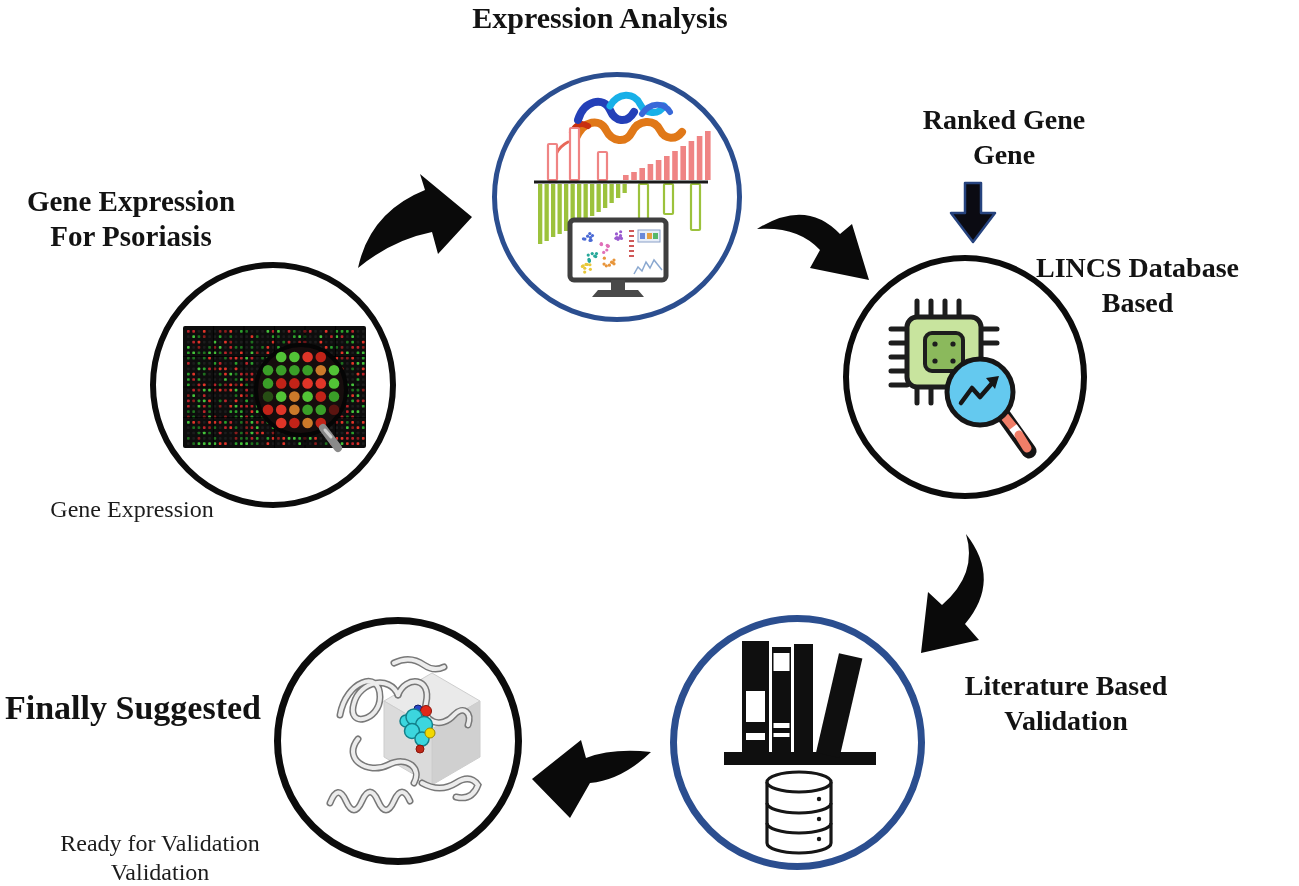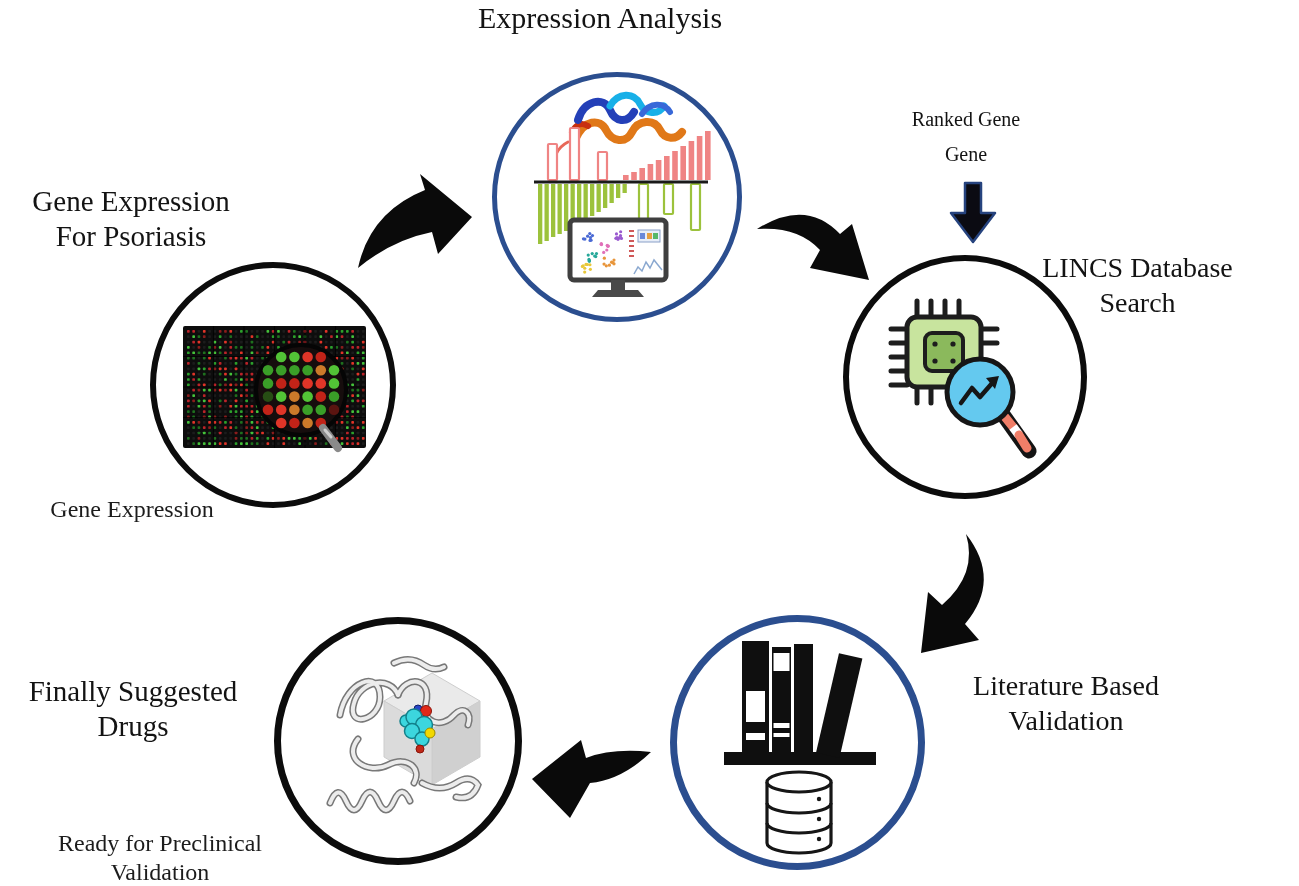--- a/index.html
+++ b/index.html
@@ -2,21 +2,21 @@
 <html style="--ring-blue: #2b4e8f; --ring-black: #0c0c0c; --arrow-black: #0a0a0a; --down-arrow-outline: #26437e; --gsea-red: #ef8484; --gsea-green: #9cc23c; --chip-light-green: #c8e49e; --chip-dark-green: #8bb95c; --lens-blue: #64c9ef; --handle-salmon: #f07e68; --microarray-red: #d42f28; --microarray-green: #3db534;"><head>
 <meta charset="utf-8">
 <style>
   *{margin:0;padding:0;box-sizing:border-box}
   html,body{width:1299px;height:886px;background:#fff;overflow:hidden;
     font-family:"Liberation Serif",serif;color:#121212}
   .canvas{position:relative;width:1299px;height:886px;background:#fff}
   .overlay{position:absolute;left:0;top:0;width:1299px;height:886px}
   .flow{fill:var(--arrow-black,#0a0a0a)}
   .downarrow{fill:#0b0b12;stroke:var(--down-arrow-outline,#26437e);stroke-width:2.5;stroke-linejoin:round}
-  .heading{position:absolute;text-align:center;font-weight:normal;color:#131313;line-height:35px}
+  .heading{position:absolute;text-align:center;font-weight:bold;color:#131313;line-height:35px}
   .caption{position:absolute;text-align:center;font-weight:normal;color:#1c1c1c;line-height:30px}
   .ln{display:block}
   .node{position:absolute}
   .node svg{position:absolute;left:0;top:0;width:100%;height:100%}
   .ring{fill:#ffffff}
   .ring-blue{stroke:var(--ring-blue,#2b4e8f)}
   .ring-black{stroke:var(--ring-black,#0c0c0c)}
 </style>
 </head>
 <body>
@@ -35,42 +35,41 @@
 
   <div class="heading" style="left:0;top:184px;width:262px;font-size:29px">
     <span class="ln">Gene Expression</span>
     <span class="ln">For Psoriasis</span>
   </div>
 
   <div class="caption" style="left:8px;top:494px;width:248px;font-size:24px">
     <span class="ln">Gene Expression</span>
   </div>
 
-  <div class="heading" style="left:850px;top:102px;width:232px;font-size:20px">
+  <div class="heading" style="left:888px;top:102px;width:232px;font-size:28px">
     <span class="ln">Ranked Gene</span>
     <span class="ln">Gene</span>
   </div>
 
   <div class="heading" style="left:1008px;top:250px;width:259px;font-size:28px">
     <span class="ln">LINCS Database</span>
-    <span class="ln">Search</span>
+    <span class="ln">Based</span>
   </div>
 
   <div class="heading" style="left:938px;top:668px;width:256px;font-size:28px">
     <span class="ln">Literature Based</span>
     <span class="ln">Validation</span>
   </div>
 
-  <div class="heading" style="left:2px;top:674px;width:262px;font-size:29px">
+  <div class="heading" style="left:2px;top:690px;width:262px;font-size:34px">
     <span class="ln">Finally Suggested</span>
-    <span class="ln">Drugs</span>
   </div>
 
   <div class="caption" style="left:35px;top:829px;width:250px;font-size:24px;line-height:29px">
-    <span class="ln">Ready for Preclinical</span>
+    <span class="ln">Ready for Validation</span>
     <span class="ln">Validation</span>
   </div>
 
   <div class="node" style="left:150px;top:262px;width:246px;height:246px">
     <svg viewBox="0 0 246 246">
       <circle class="ring ring-black" cx="123" cy="123" r="120" stroke-width="6"></circle>
       <rect x="33" y="64" width="183" height="122" rx="2" fill="#0d0d0d"></rect>
       <g id="microdots">
           <rect x="37" y="68" width="2.7" height="2.7" rx="0.7" fill="#bb2329"></rect>
           <rect x="37" y="73.35" width="2.7" height="2.7" rx="0.7" fill="#1c1c1c"></rect>

